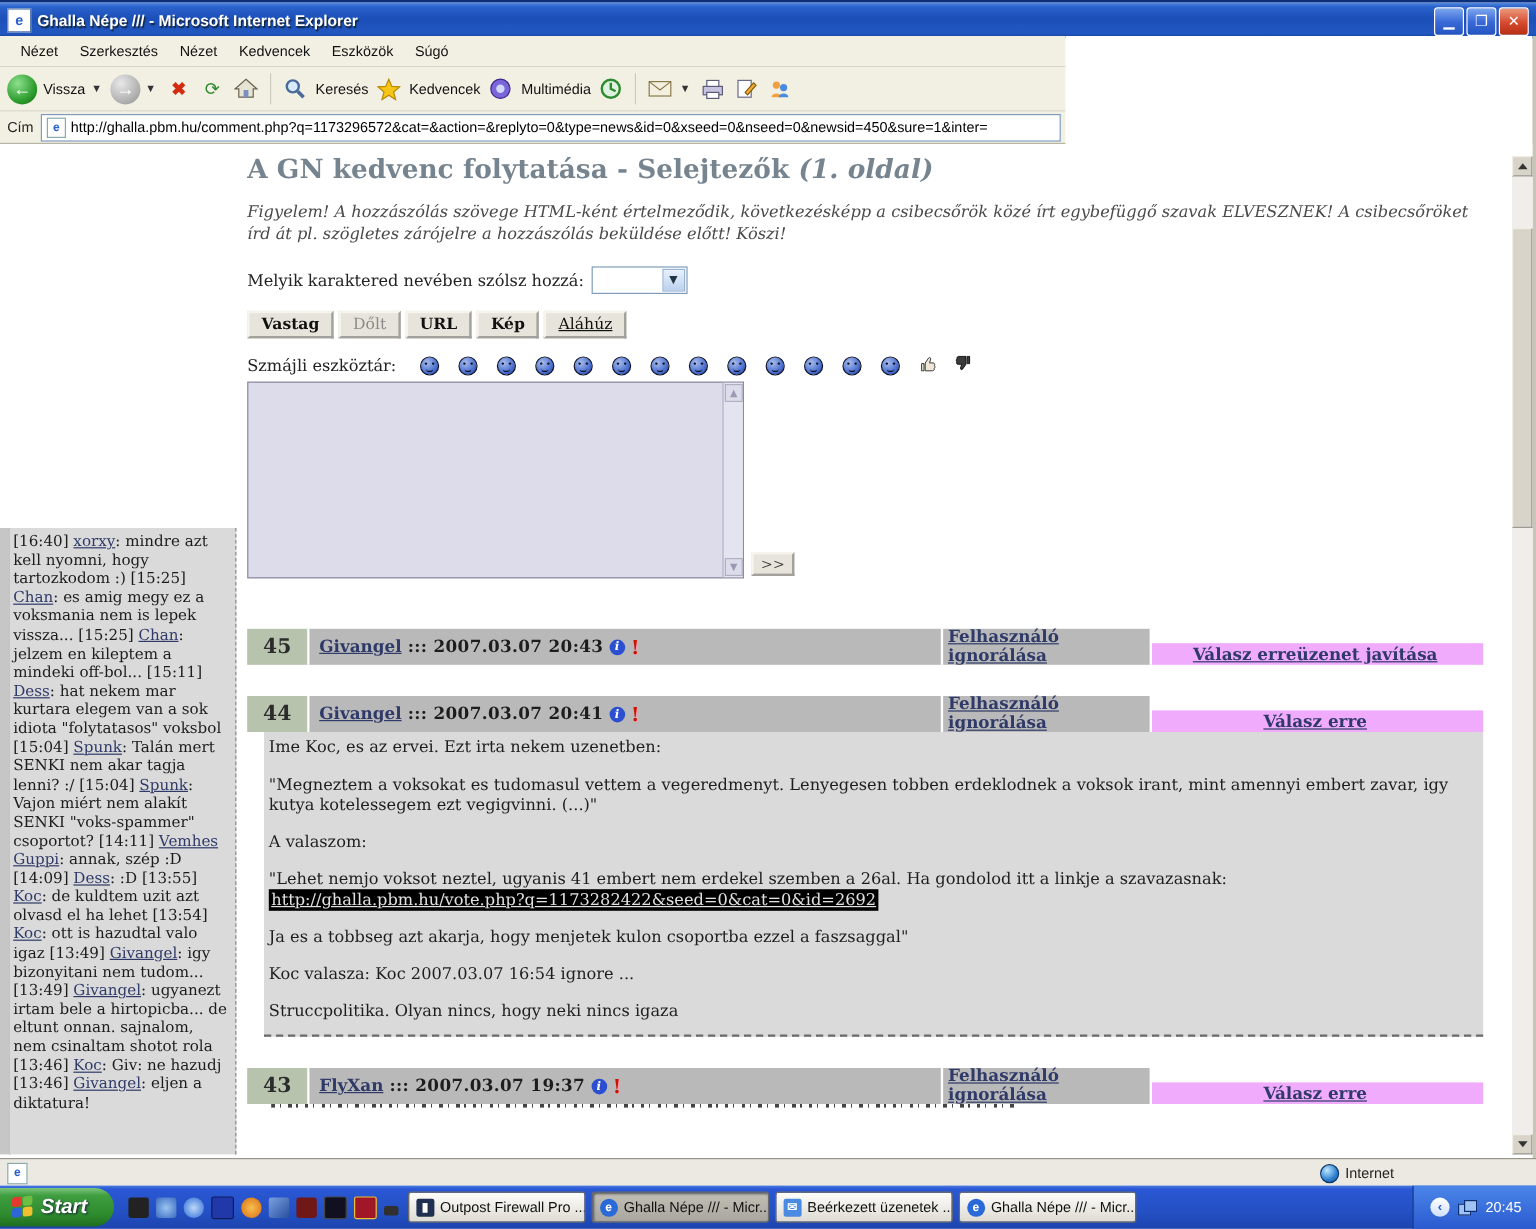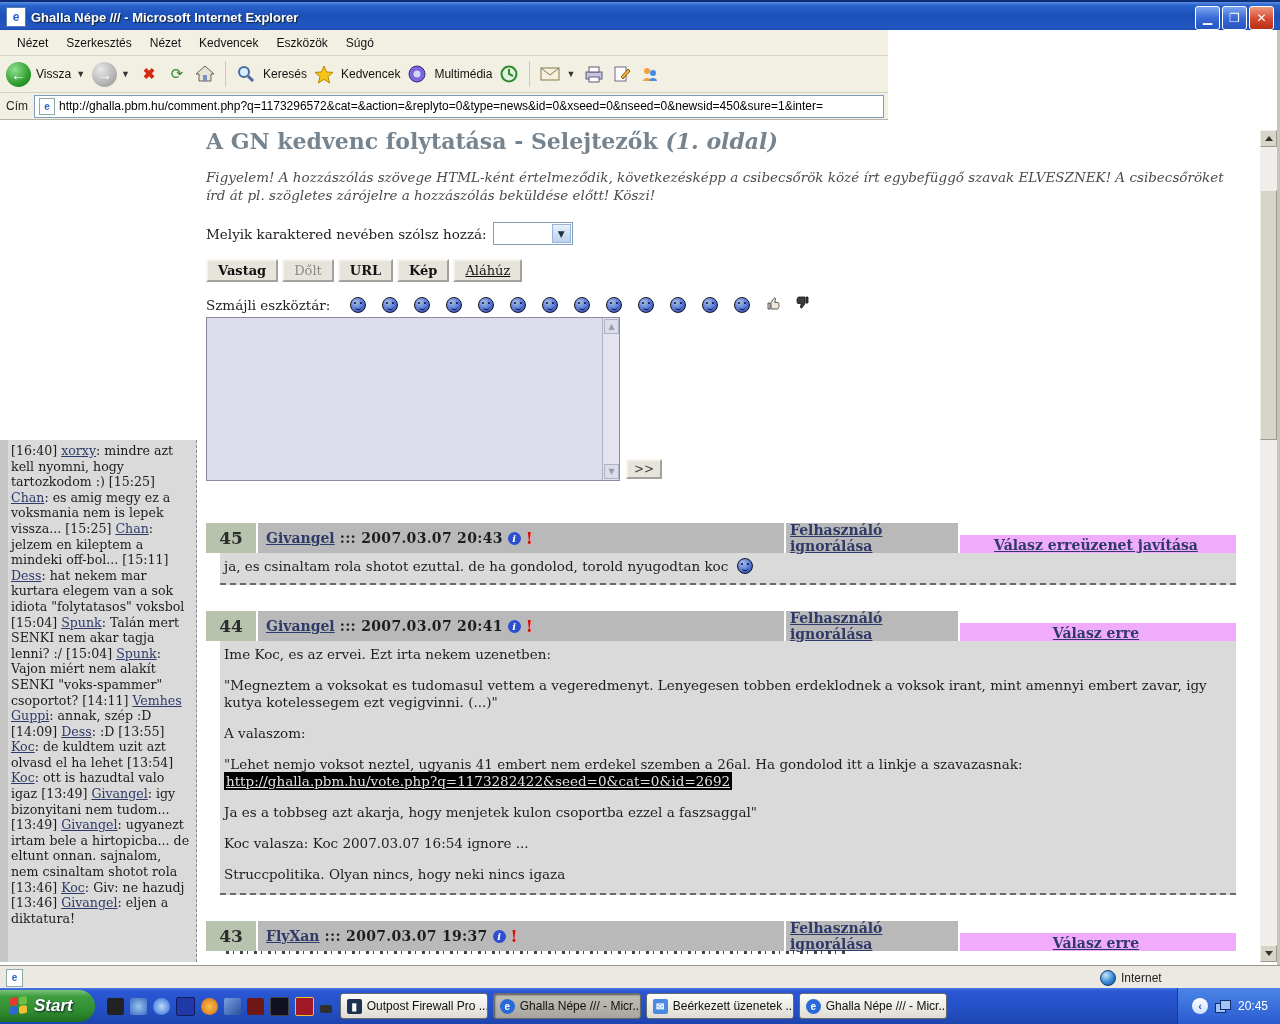--- a/index.html
+++ b/index.html
@@ -355,24 +355,20 @@
         <span class="eico">!</span>
       </span>
       <span class="pignore">
         <a class="plink">Felhasználó ignorálása</a>
       </span>
       <span class="preply">
         <a class="plink">Válasz erre</a>
         <a class="plink">üzenet javítása</a>
       </span>
     </div>
-    <div class="pbody">
-      <span>ja, es csinaltam rola shotot ezuttal. de ha gondolod, torold nyugodtan koc</span>
-      <span class="sm bodysm"></span>
-    </div>
   </div>
 
   <div class="post">
     <div class="phead">
       <span class="pnum">44</span>
       <span class="pmain">
         <a class="plink">Givangel</a>
         <span class="pmeta">::: 2007.03.07 20:41</span>
         <span class="iico">i</span>
         <span class="eico">!</span>

